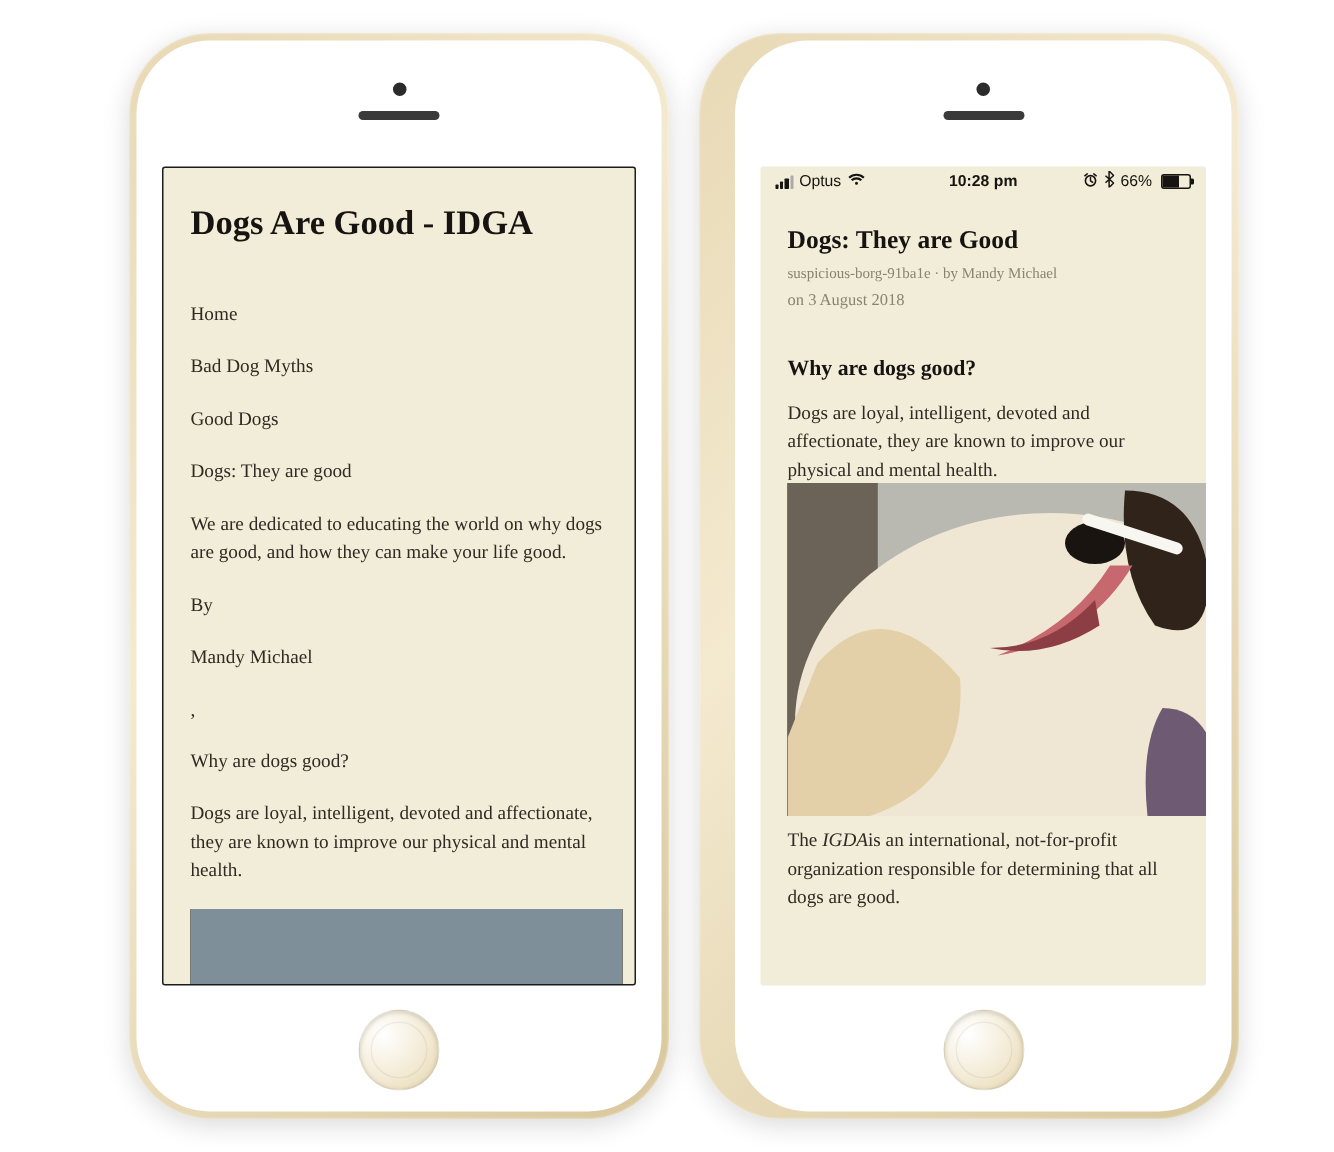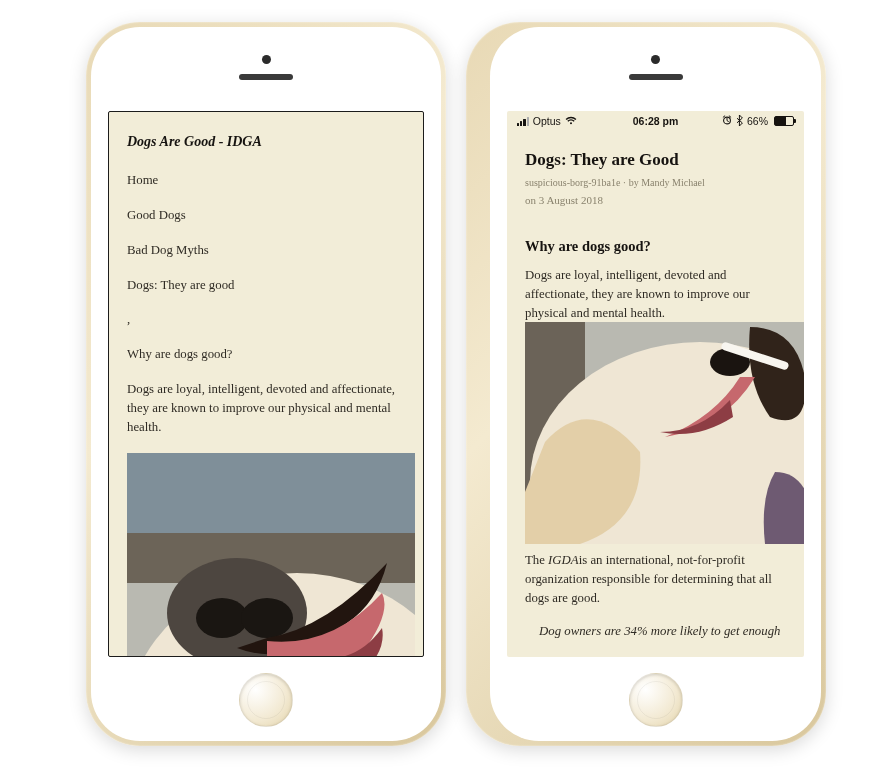--- a/index.html
+++ b/index.html
@@ -54,21 +54,21 @@
   }
   .phone-left .screen { border:1.5px solid #1c1c1c; }
 
   
   .doc {
     padding:20px 18px;
     color:#2f2b24;
     font-size:12.8px;
     line-height:1.48;
   }
-  .doc h1.title { font-size:14px; font-weight:700; margin-bottom:18px; color:#161310;font-style:italic; }
+  .doc h1.title { font-size:23px; font-weight:700; margin-bottom:34px; color:#161310; }
   .doc p { margin-bottom:16px; }
 
   .dog-img-wrap {
     margin-top:2px;
     
   }
   .dog-img {
     width:288px; height:360px;
     background:#000;
     position:relative;
@@ -117,23 +117,26 @@
     <div class="phone-inner">
       <div class="sensor-bar">
         <span class="camera-dot"></span>
         <span class="speaker-slot"></span>
       </div>
 
       <div class="screen">
         <div class="doc">
           <h1 class="title">Dogs Are Good - IDGA</h1>
           <p>Home</p>
+          <p>Bad Dog Myths</p>
           <p>Good Dogs</p>
-          <p>Bad Dog Myths</p>
           <p>Dogs: They are good</p>
+          <p>We are dedicated to educating the world on why dogs are good, and how they can make your life good.</p>
+          <p>By</p>
+          <p>Mandy Michael</p>
           <p>,</p>
           <p>Why are dogs good?</p>
           <p>Dogs are loyal, intelligent, devoted and affectionate, they are known to improve our physical and mental health.</p>
 
           <div class="dog-img-wrap">
             <div class="dog-img" aria-label="dog-photo">
               <svg class="dog-svg" viewBox="0 0 288 360" preserveAspectRatio="xMidYMid slice" aria-hidden="true">
                 <rect x="0" y="0" width="288" height="80" fill="#7f8f99"></rect>
                 <rect x="0" y="80" width="288" height="50" fill="#6c6458"></rect>
                 <rect x="0" y="130" width="288" height="230" fill="#b9b9b1"></rect>
@@ -171,21 +174,21 @@
                 <span></span>
                 <span></span>
               </span>
             <span>Optus</span>
             <span class="wifi-icon">
               <svg width="12" height="9" viewBox="0 0 12 9">
                   <path d="M6 8.2a1 1 0 100-2 1 1 0 000 2zM2.3 4.7a5.3 5.3 0 017.4 0l-1 1a3.9 3.9 0 00-5.4 0zM.6 3a7.7 7.7 0 0110.8 0l-1 1a6.3 6.3 0 00-8.8 0z" fill="#161310"></path>
                 </svg>
             </span>
           </div>
-          <div class="sb-center">06:28 pm</div>
+          <div class="sb-center">10:28 pm</div>
           <div class="sb-right">
             <span class="alarm-icon">
               <svg width="10" height="10" viewBox="0 0 10 10">
                   <circle cx="5" cy="5.5" r="3.4" fill="none" stroke="#161310" stroke-width="1.1"></circle>
                   <path d="M1.2 2.2L2.8 0.9M8.8 2.2L7.2 0.9M5 3.4v2.2l1.4.9" stroke="#161310" stroke-width="1" fill="none" stroke-linecap="round"></path>
                 </svg>
             </span>
             <span class="bt-icon">
               <svg width="7" height="11" viewBox="0 0 7 11">
                   <path d="M3.4 0v11L6.4 8 1 3.2M3.4 0L6.4 3 1 7.8" stroke="#161310" stroke-width="1" fill="none" stroke-linejoin="round"></path>
@@ -220,21 +223,20 @@
               <rect x="195" y="30" width="70" height="8" rx="4" fill="#f8f6f0" transform="rotate(18 230 34)"></rect>
               <path d="M20 120 Q65 70 115 130 Q120 200 55 222 L0 222 L0 170 Z" fill="#e3cfa8"></path>
               <path d="M250 150 Q290 150 290 222 L240 222 Q235 175 250 150 Z" fill="#6e5a72"></path>
             </svg>
           </div>
 
           <p class="para">
             <span>The </span><em>IGDA</em><span>is an international, not-for-profit organization responsible for determining that all dogs are good.</span>
           </p>
 
-          <p class="quote">Dog owners are 34% more likely to get enough</p>
 
         </div>
       </div>
 
       <div class="home-btn"></div>
     </div>
   </div>
 
 </div>
 

